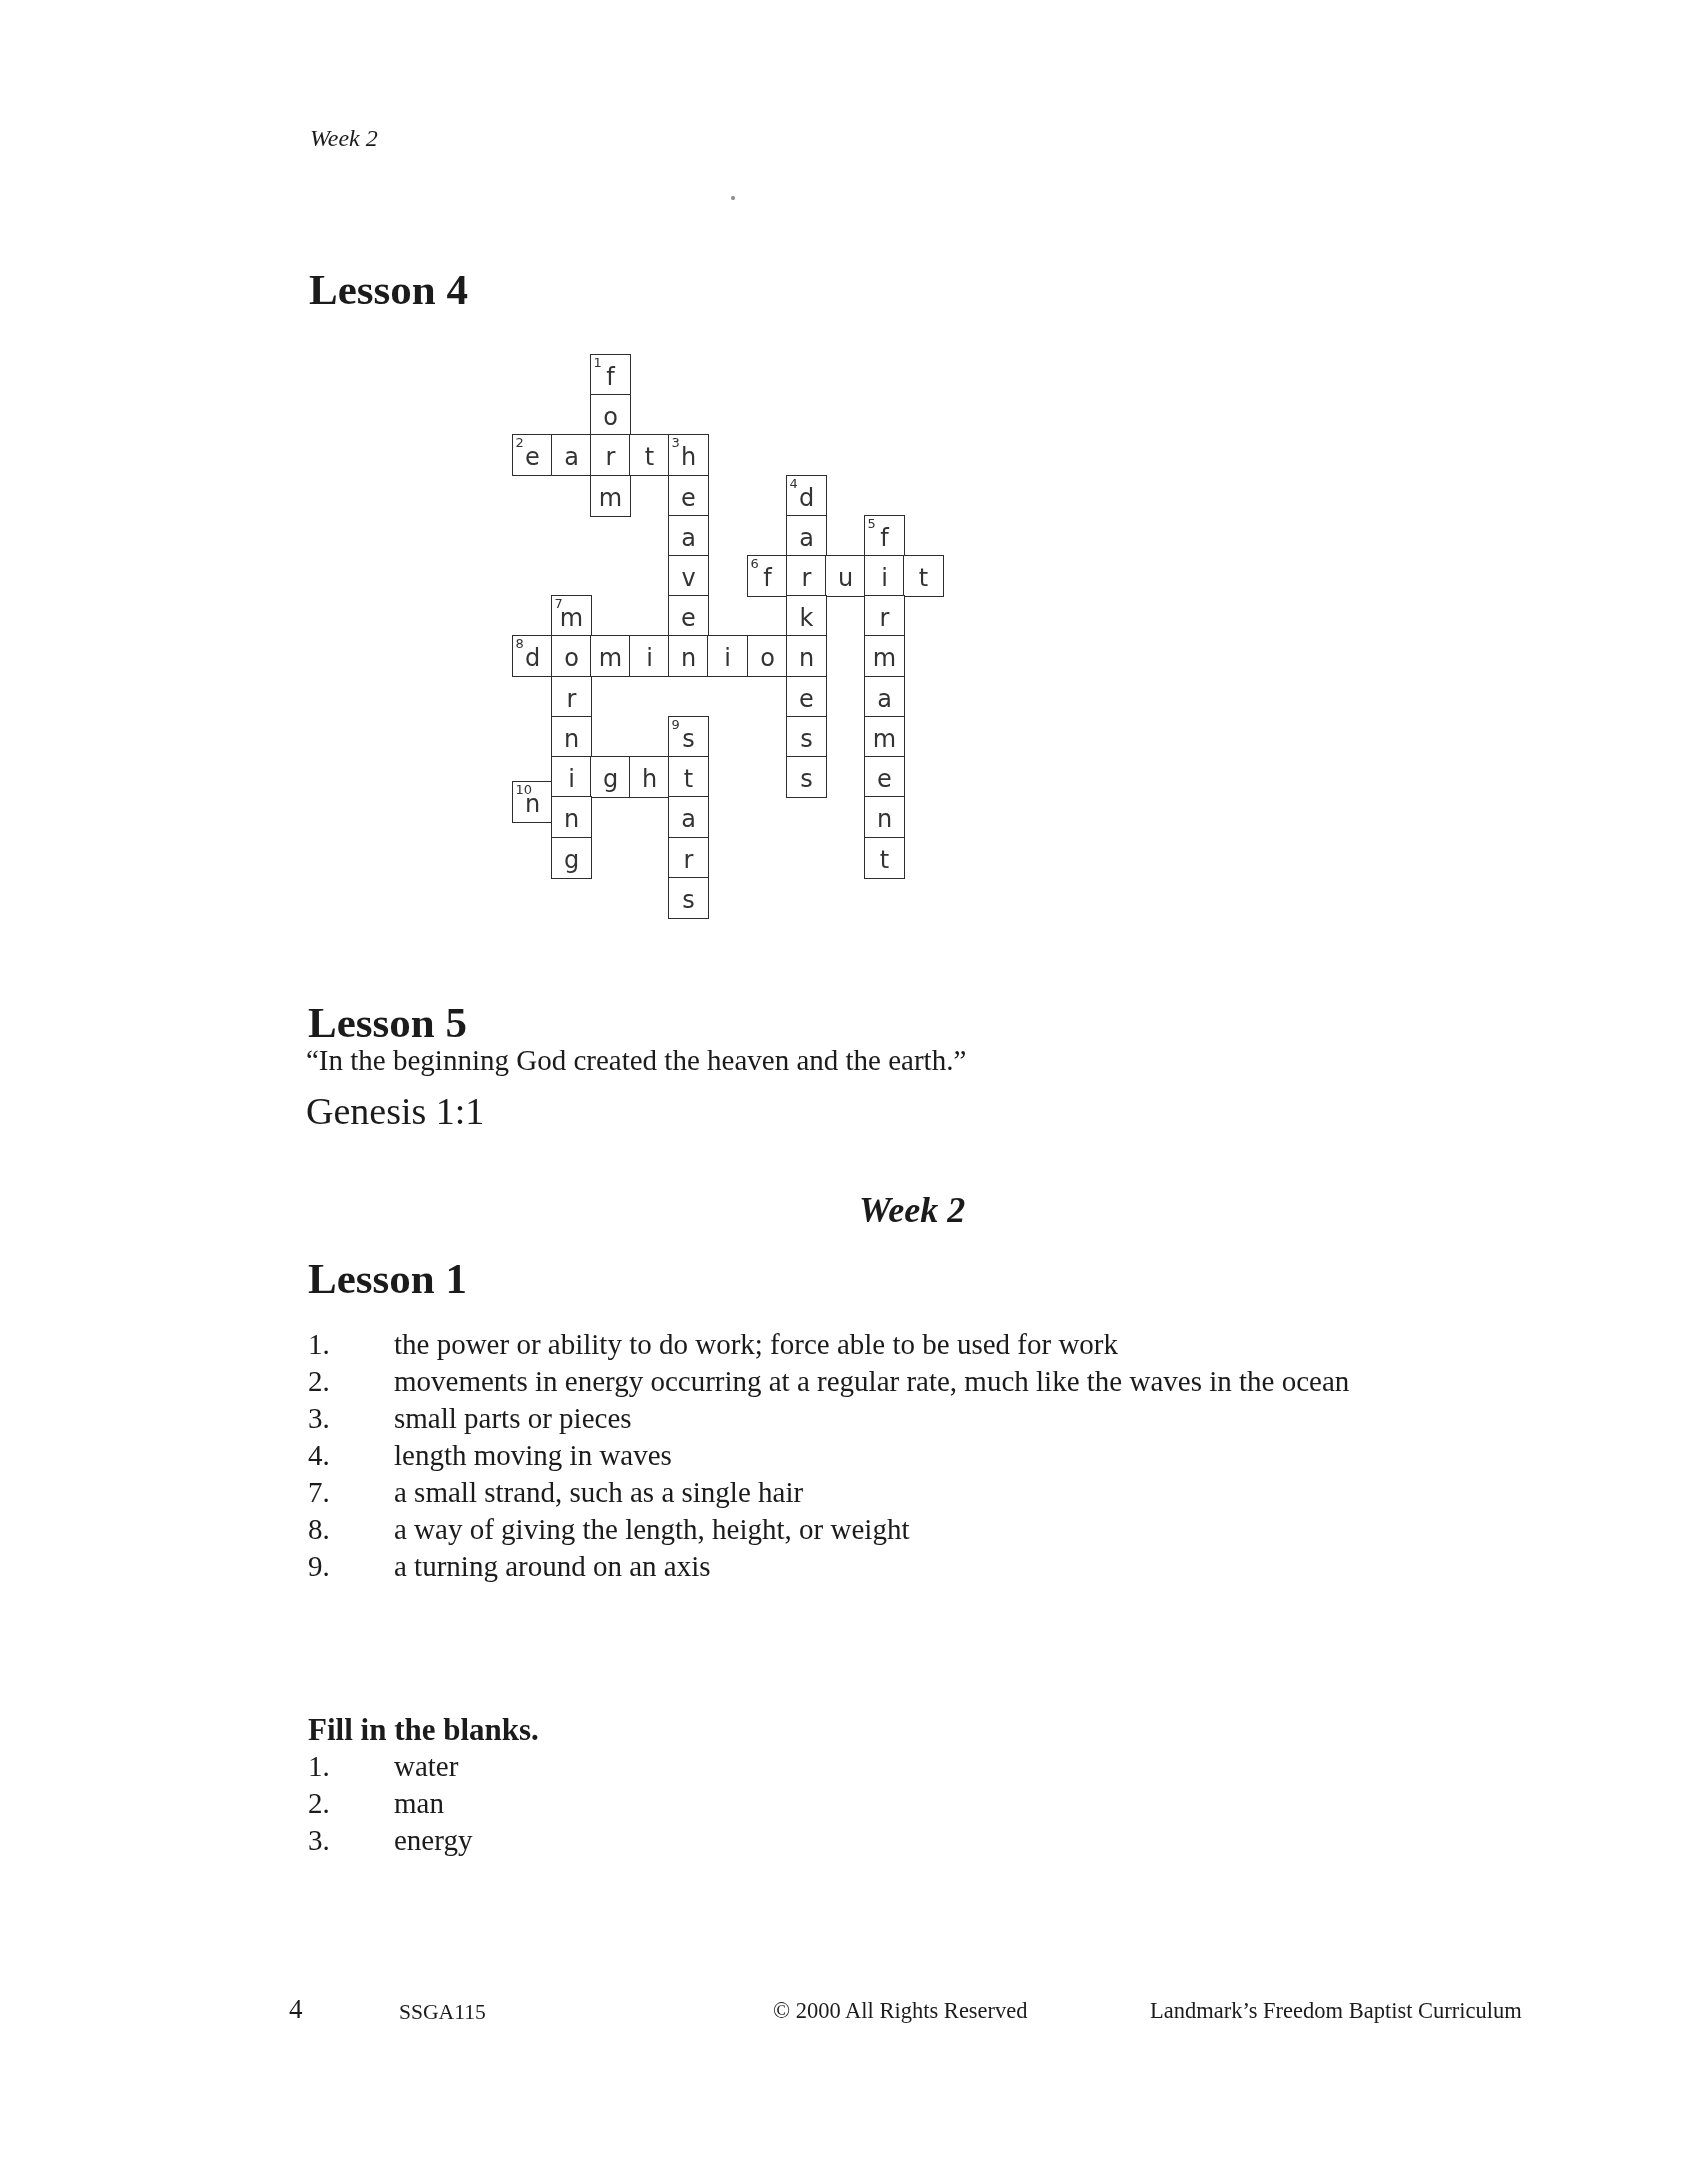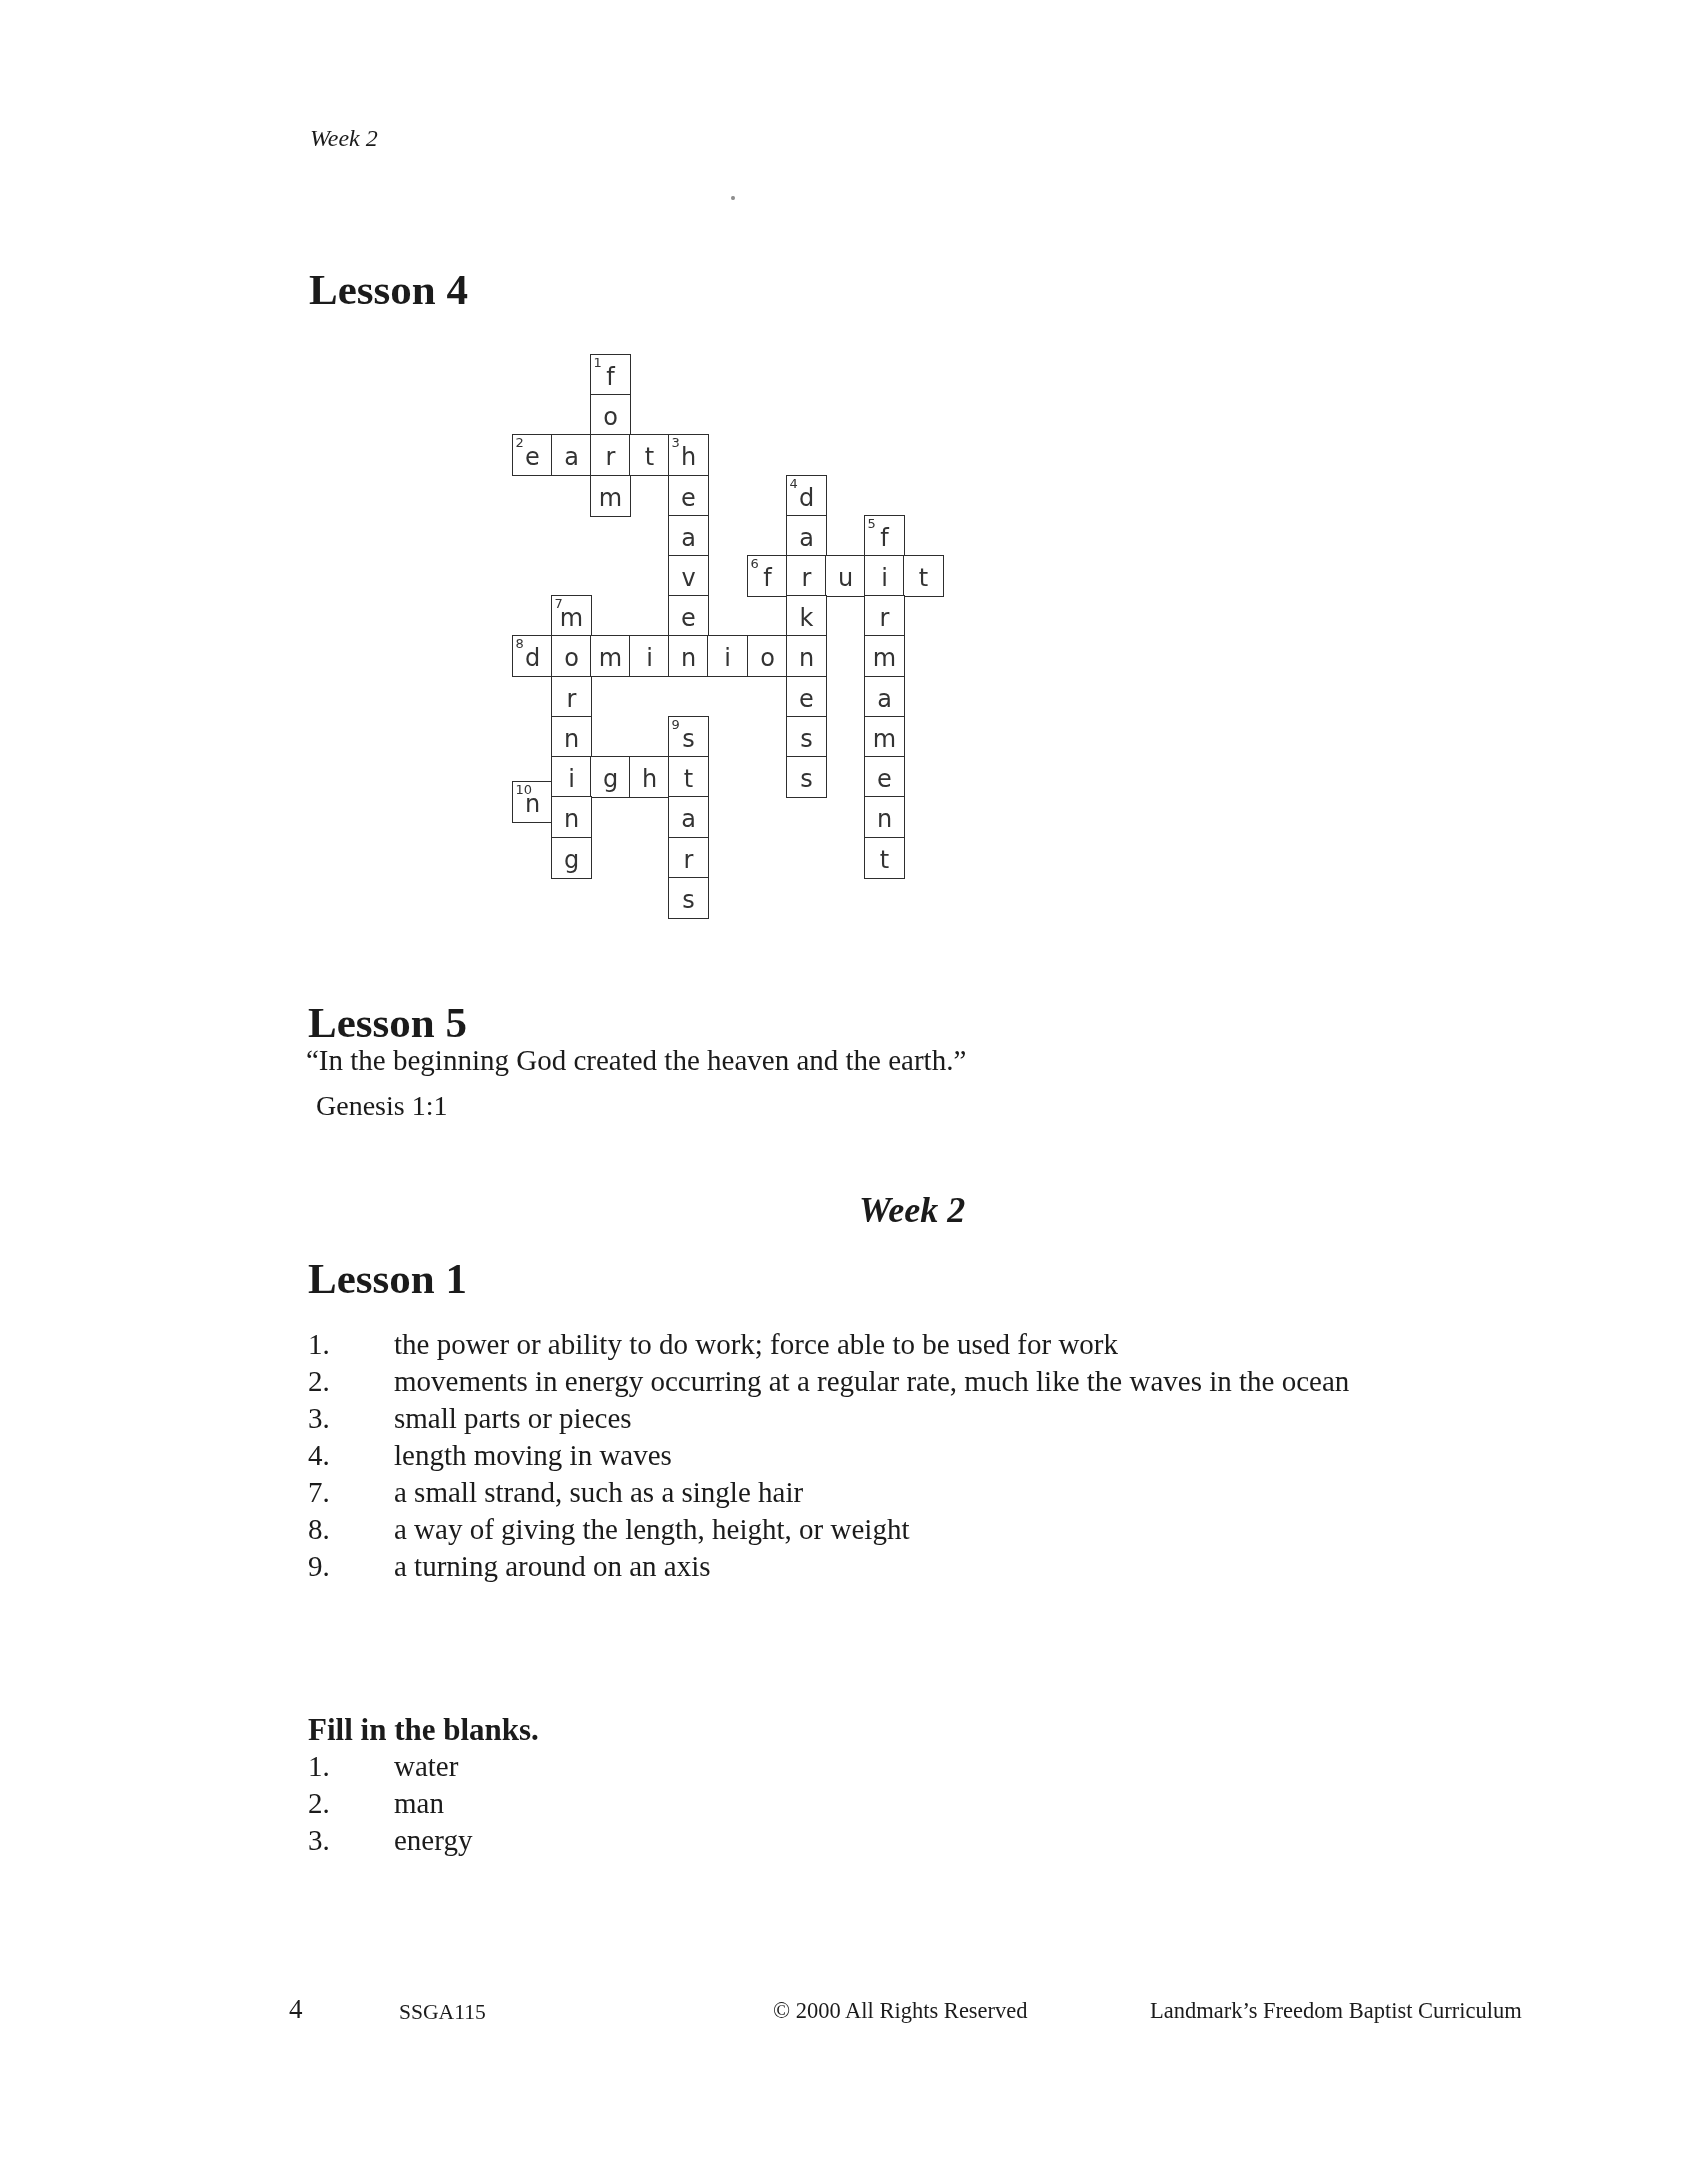--- a/index.html
+++ b/index.html
@@ -24,22 +24,22 @@
     position:absolute; font-weight:bold; font-size:43px; line-height:1;
   }
   #lesson4-title{left:309px; top:268px;}
   #lesson5-title{left:308px; top:1001px;}
   #lesson1-title{left:308px; top:1257px;}
   .quote-line{
     position:absolute; left:306px; top:1046px;
     font-size:29px; line-height:1; white-space:nowrap;
   }
   .ref-line{
-    position:absolute; left:316px; top:1092px;
-    font-size:28px; line-height:1;text-align:center;
+    position:absolute; left:306px; top:1092px;
+    font-size:38px; line-height:1;text-align:center;
   }
   .week-center{
     position:absolute; left:859px; top:1192px;
     font-size:36px; font-weight:bold; font-style:italic; line-height:1;
   }
   .fill-title{
     position:absolute; left:308px; top:1714px;
     font-size:31px; font-weight:bold; line-height:1;
   }
   .list{

